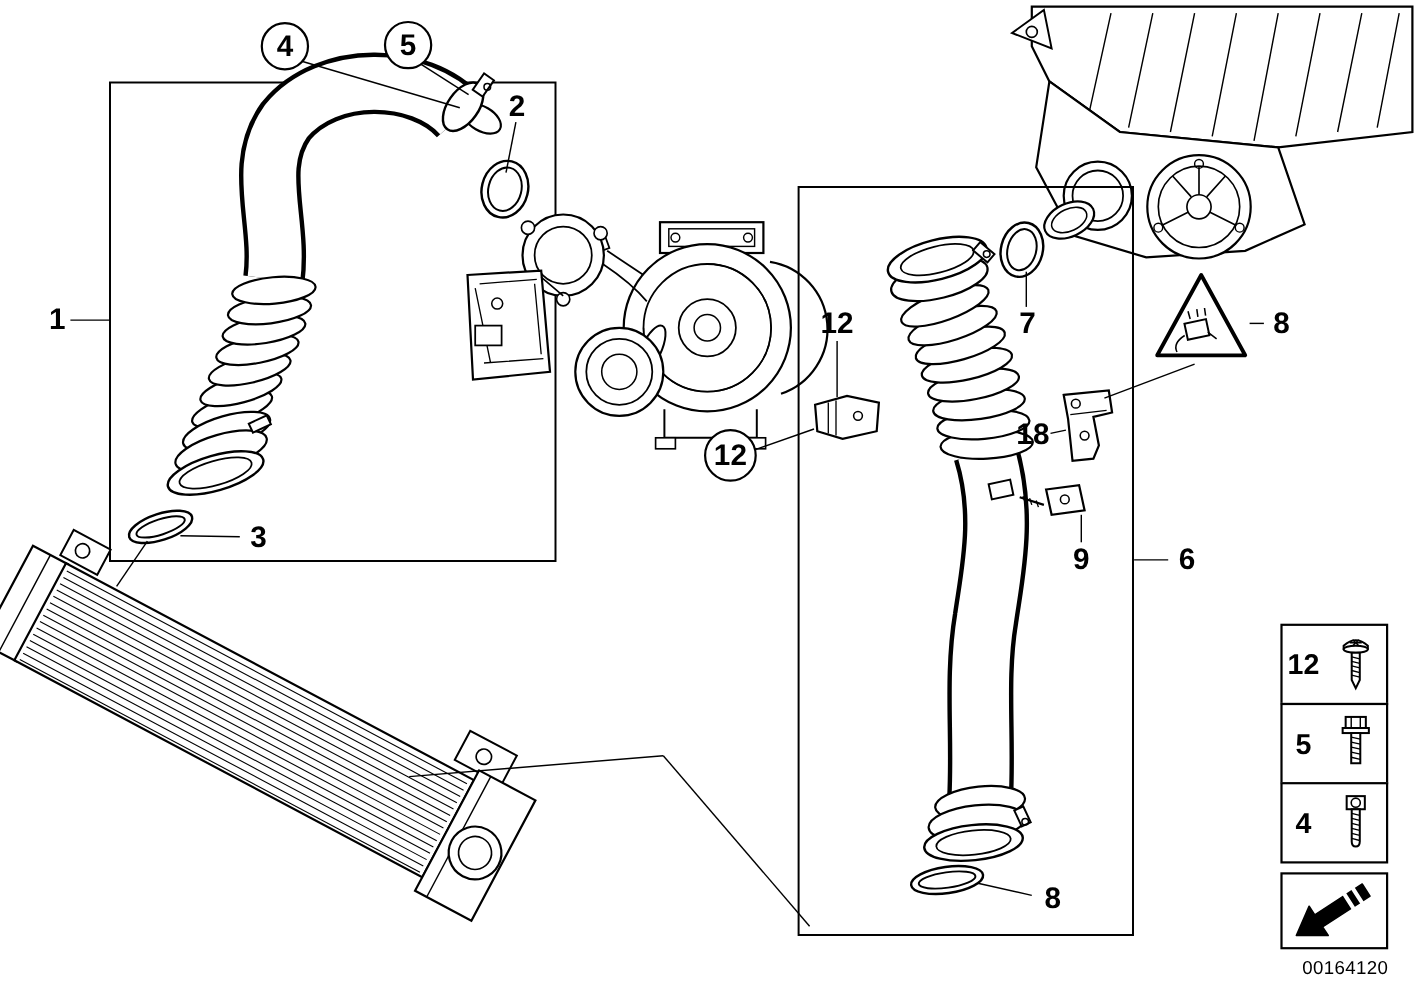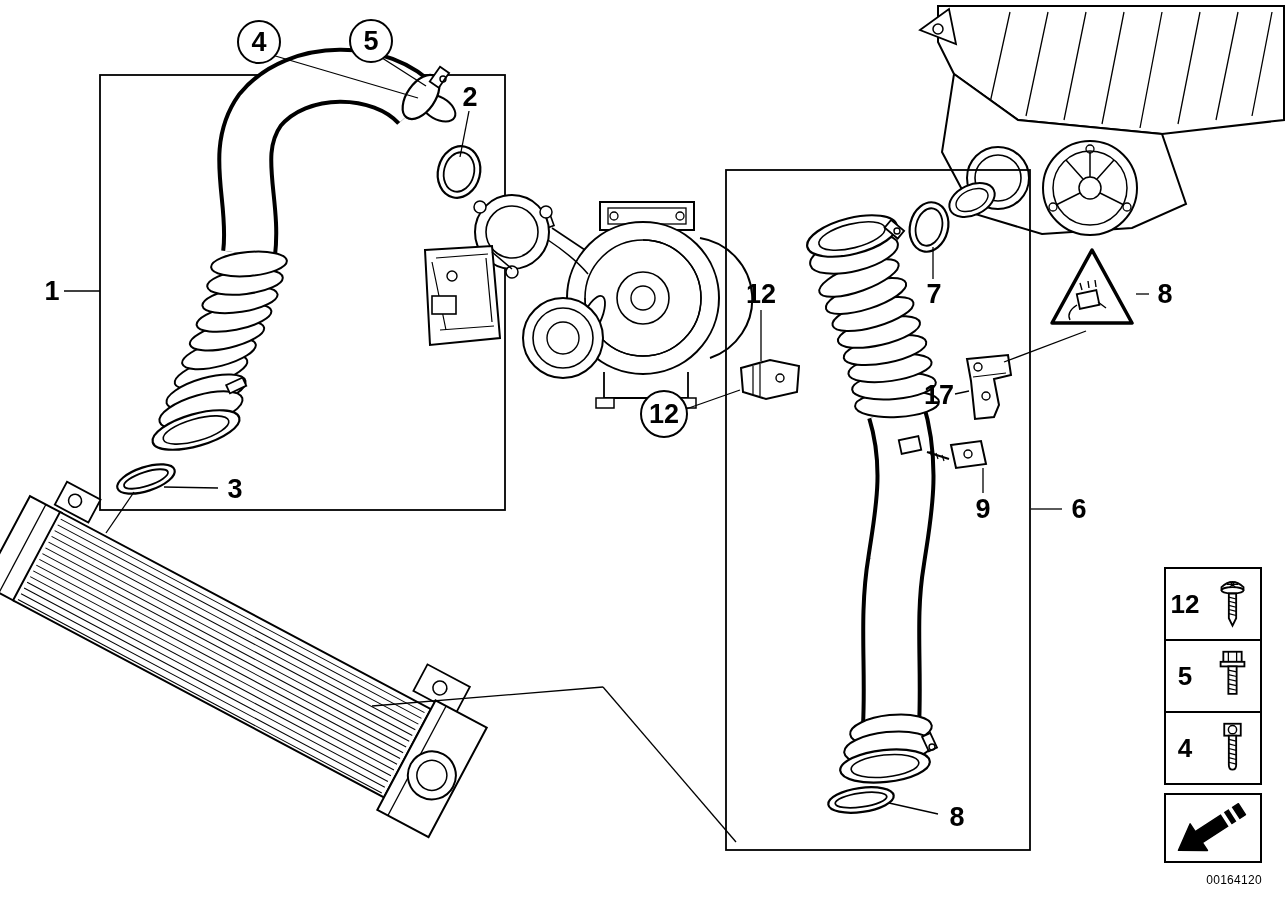--- a/index.html
+++ b/index.html
@@ -4,21 +4,21 @@
 <style>
   html,body{margin:0;padding:0;background:#fff;}
   .stage{position:relative;width:1287px;height:910px;background:#ffffff;
          font-family:"Liberation Sans",sans-serif;overflow:hidden;}
   .art{position:absolute;left:0;top:0;}
   .callout{position:absolute;transform:translate(-50%,-50%);font-size:27px;font-weight:bold;
            color:#000;line-height:1;user-select:none;}
   .callout.circled{width:40px;height:40px;border:2.5px solid #000;border-radius:50%;
            display:flex;align-items:center;justify-content:center;background:#fff;}
   .callout.circled.big{width:44px;height:44px;}
-  .docnum{position:absolute;transform:translate(-100%,-50%);font-size:12px;color:#000;
+  .docnum{position:absolute;transform:translate(-100%,-50%);font-size:17px;color:#000;
           letter-spacing:.3px;}
   .legend{position:absolute;left:1164px;top:567px;width:98px;}
   .legend-row{box-sizing:border-box;height:74px;border:2px solid #000;margin-top:-2px;
           display:flex;align-items:center;background:#fff;}
   .legend-row:first-child{margin-top:0;}
   .legend-num{width:38px;text-align:center;font-size:26px;font-weight:bold;color:#000;}
   .legend-icon{flex:1;display:flex;justify-content:center;align-items:center;}
   .arrowbox{position:absolute;left:1164px;top:793px;width:98px;height:70px;border:2px solid #000;
           box-sizing:border-box;display:flex;align-items:center;justify-content:center;background:#fff;}
 </style>
@@ -240,21 +240,21 @@
 <div class="callout" style="left:52px;top:291px">1</div>
 <div class="callout" style="left:470px;top:97px">2</div>
 <div class="callout" style="left:235px;top:489px">3</div>
 <div class="callout circled" style="left:259px;top:42px">4</div>
 <div class="callout circled" style="left:371px;top:41px">5</div>
 <div class="callout" style="left:1079px;top:509px">6</div>
 <div class="callout" style="left:934px;top:294px">7</div>
 <div class="callout" style="left:957px;top:817px">8</div>
 <div class="callout" style="left:983px;top:509px">9</div>
 <div class="callout" style="left:1165px;top:294px">8</div>
-<div class="callout" style="left:939px;top:395px">17</div>
+<div class="callout" style="left:939px;top:395px">18</div>
 <div class="callout circled big" style="left:664px;top:414px">12</div>
 <div class="callout" style="left:761px;top:294px">12</div>
 
 <div class="legend">
   <div class="legend-row">
     <div class="legend-num">12</div>
     <div class="legend-icon">
       <svg viewBox="0 0 36 60" width="33" height="55">
         <path d="M6 11 Q18 0 30 11 L30 14 L6 14 Z" fill="#fff" stroke="#000" stroke-width="2"></path>
         <ellipse cx="18" cy="14.5" rx="12" ry="3.5" fill="#fff" stroke="#000" stroke-width="2"></ellipse>

